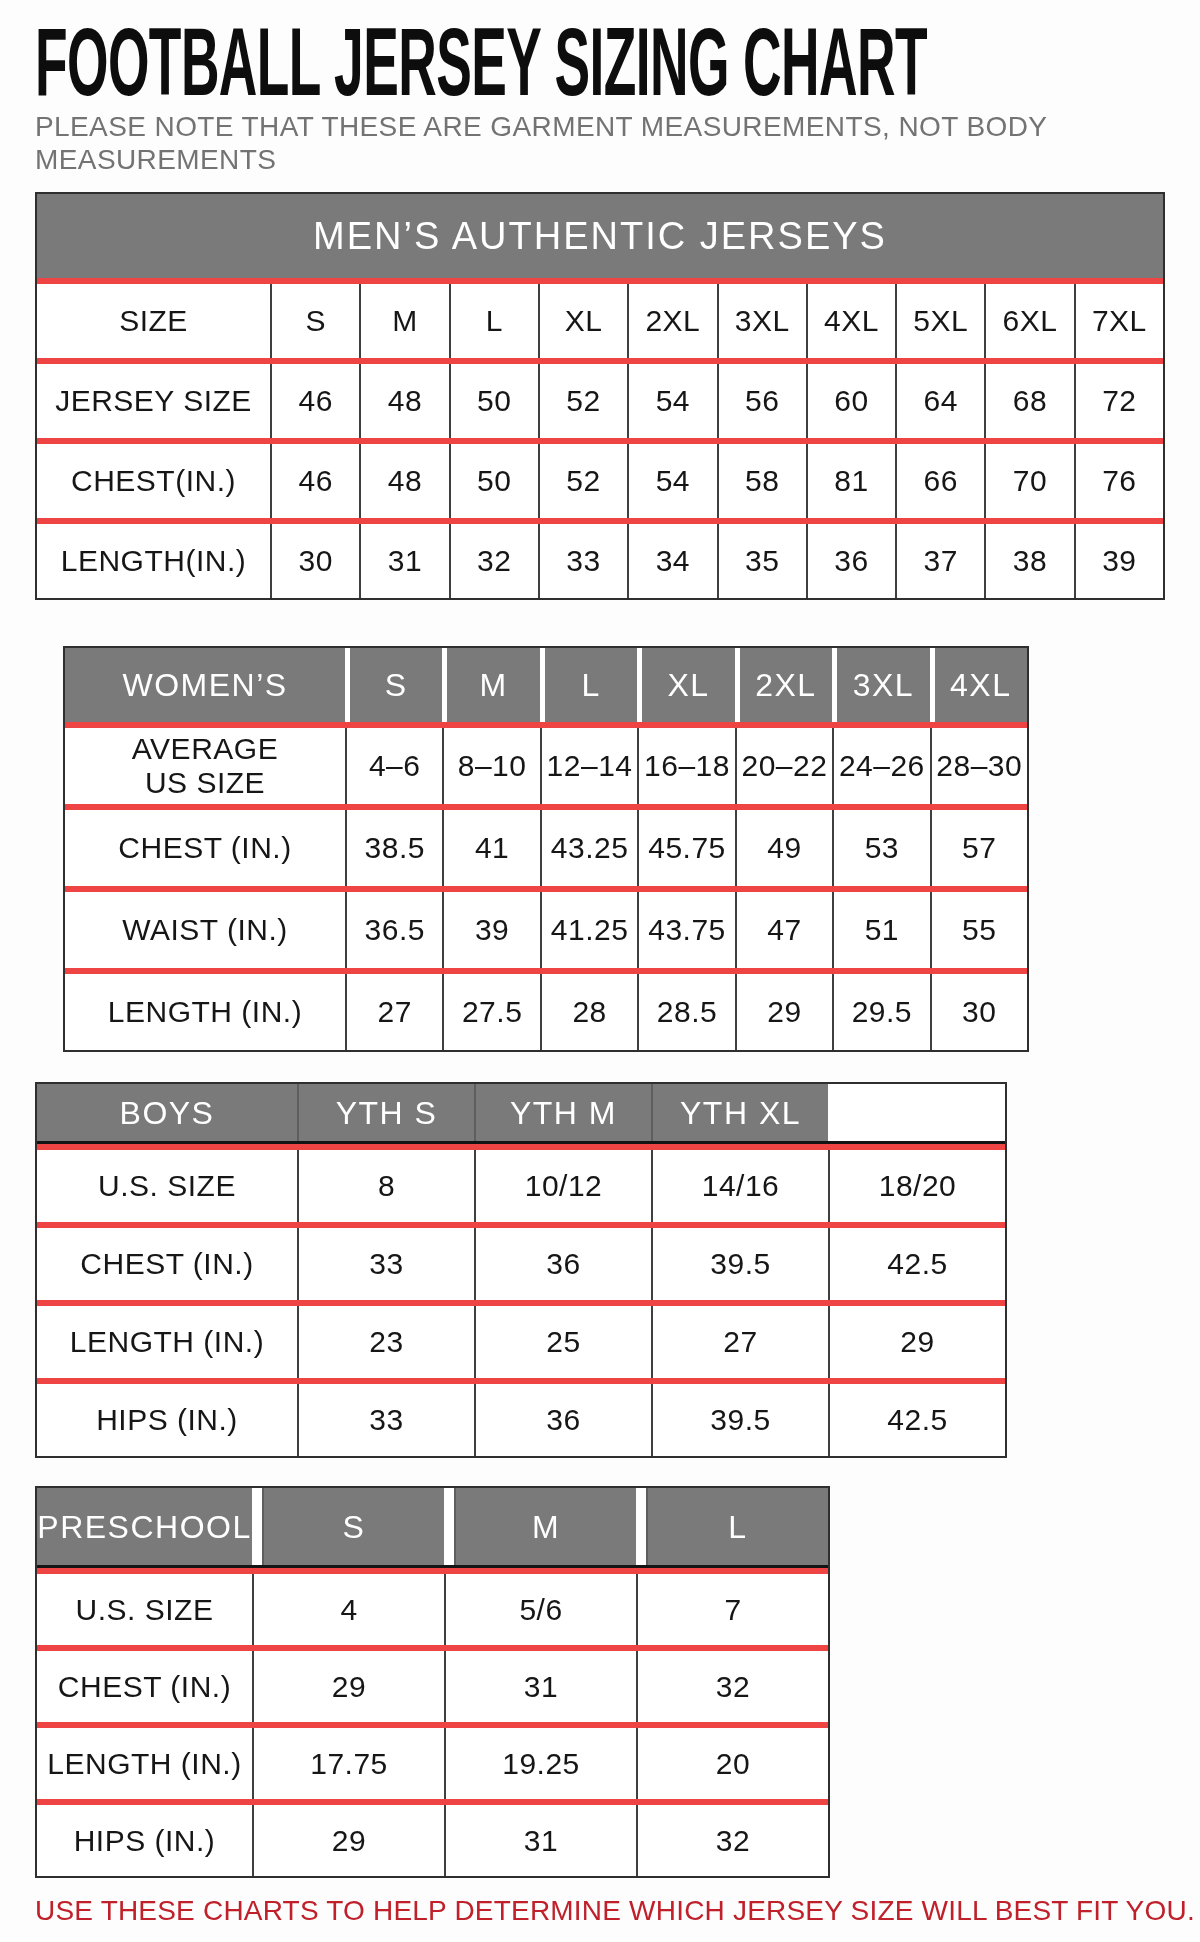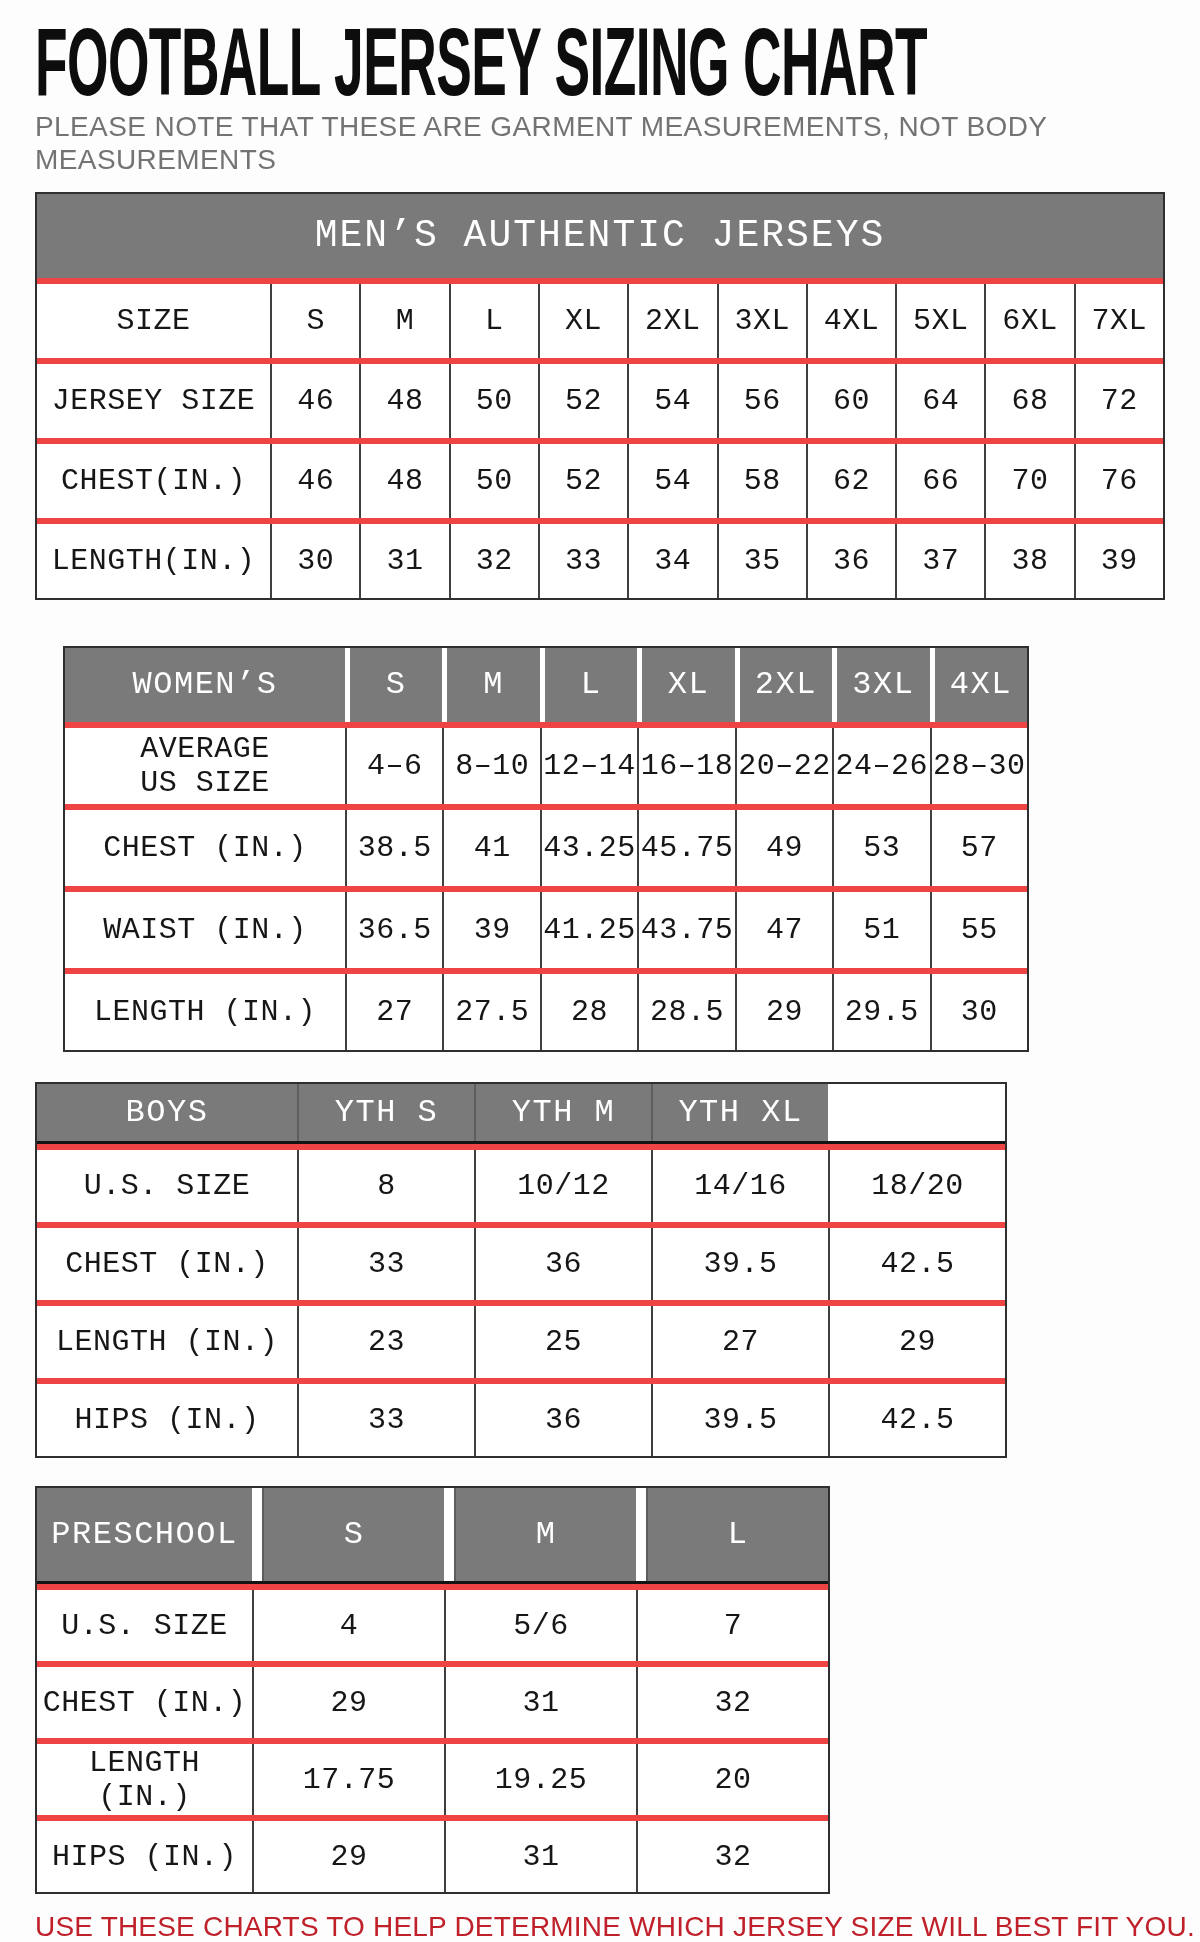--- a/index.html
+++ b/index.html
@@ -24,21 +24,21 @@
     color:#737373;
     font-size:28px;line-height:33px;letter-spacing:0.4px;
   }
   .footer-note{
     margin-top:18px;
     color:#bf202a;
     font-size:28px;line-height:30px;letter-spacing:0.2px;
   }
 
   
-  .tbl{border:2px solid #2f2f2f;background:#fff;box-sizing:border-box;font-family:Liberation Mono, monospace;}
+  .tbl{border:2px solid #2f2f2f;background:#fff;box-sizing:border-box;}
   .thead,.trow{display:grid;box-sizing:border-box;}
   .trow{border-top:6px solid #ef4444;}
   .cell{
     display:flex;align-items:center;justify-content:center;
     box-sizing:border-box;
     font-size:30px;letter-spacing:0.5px;
     text-align:center;white-space:pre-line;line-height:34px;
   }
   .vcell{border-left:2px solid #3f3f3f;}
   .hcell{
@@ -60,21 +60,21 @@
   .womens .thead .hsize{border-left:5px solid #ffffff;}
 
   
   .boys{width:972px;margin-top:30px;}
   .boys .thead{grid-template-columns:260px repeat(4,1fr);height:60px;}
   .boys .trow{grid-template-columns:260px repeat(4,1fr);height:78px;}
   .boys .thead{border-bottom:3px solid #141414;}
 
   
   .preschool{width:795px;margin-top:28px;}
-  .preschool .thead{grid-template-columns:215px repeat(3,1fr);height:96px;gap:10px;}
+  .preschool .thead{grid-template-columns:215px repeat(3,1fr);height:80px;gap:10px;}
   .preschool .trow{grid-template-columns:215px repeat(3,1fr);height:77px;}
   .preschool .thead{border-bottom:3px solid #141414;}
 </style>
 </head>
 <body>
 
 <div class="page">
 
   <div class="title">FOOTBALL JERSEY SIZING CHART</div>
 
@@ -114,21 +114,21 @@
         <div class="cell vcell">72</div>
       </div>
       <div class="trow">
         <div class="cell lblcell">CHEST(IN.)</div>
         <div class="cell vcell">46</div>
         <div class="cell vcell">48</div>
         <div class="cell vcell">50</div>
         <div class="cell vcell">52</div>
         <div class="cell vcell">54</div>
         <div class="cell vcell">58</div>
-        <div class="cell vcell">62</div>
+        <div class="cell vcell">81</div>
         <div class="cell vcell">66</div>
         <div class="cell vcell">70</div>
         <div class="cell vcell">76</div>
       </div>
       <div class="trow">
         <div class="cell lblcell">LENGTH(IN.)</div>
         <div class="cell vcell">30</div>
         <div class="cell vcell">31</div>
         <div class="cell vcell">32</div>
         <div class="cell vcell">33</div>

